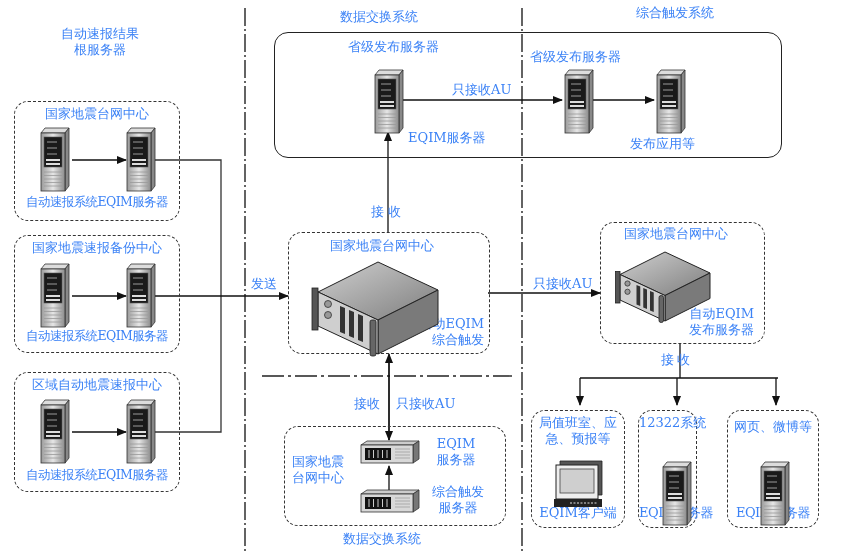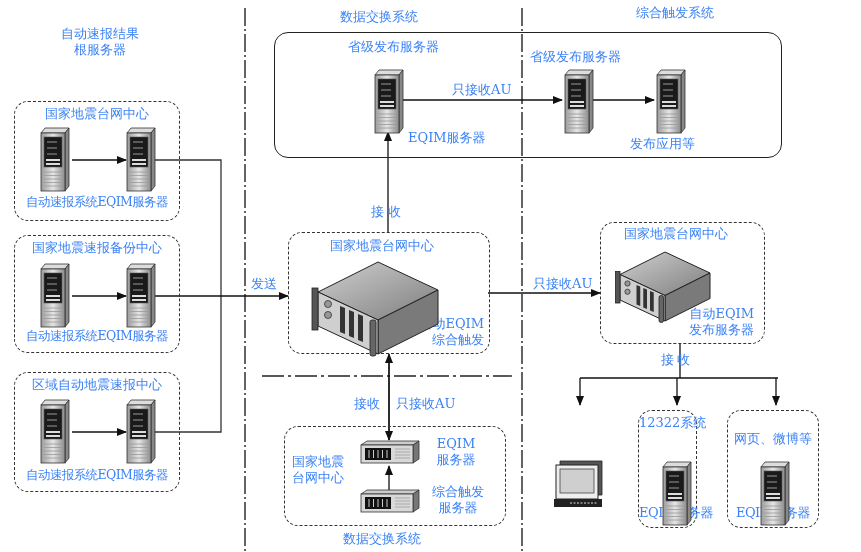--- a/index.html
+++ b/index.html
@@ -116,26 +116,33 @@
     <div>EQIM</div>
     <div>服务器</div>
   </div>
   <div class="lbl c" style="left:424px;top:484px;width:68px">
     <div>综合触发</div>
     <div>服务器</div>
   </div>
   <div class="lbl" style="left:354px;top:396px">接收</div>
   <div class="lbl" style="left:396px;top:396px">只接收AU</div>
 
+  <div class="box-dash" style="left:531px;top:410px;width:94px;height:118px">
+    <div class="lbl c" style="left:0;right:0;top:4px">
+      <div>局值班室、应</div>
+      <div>急、预报等</div>
+    </div>
+    <div class="lbl c" style="left:0;right:0;top:94px">EQIM客户端</div>
+  </div>
   <div class="box-dash" style="left:638px;top:410px;width:59px;height:118px">
     <div class="lbl c" style="left:0;right:0;top:4px">12322系统</div>
     <div class="lbl c" style="left:0;right:0;top:94px;letter-spacing:-0.5px">EQIM服务器</div>
   </div>
   <div class="box-dash" style="left:727px;top:410px;width:92px;height:118px">
-    <div class="lbl c" style="left:0;right:0;top:20px">网页、微博等</div>
+    <div class="lbl c" style="left:0;right:0;top:8px">网页、微博等</div>
     <div class="lbl c" style="left:0;right:0;top:94px;letter-spacing:-0.5px">EQIM服务器</div>
   </div>
 
   <svg id="icons" width="861" height="552" style="position:absolute;left:0;top:0;pointer-events:none">
       <g>
         <polygon points="45,128 69,128 65,133 41,133" fill="#ddd" stroke="#333" stroke-width="0.8"></polygon>
         <polygon points="65,133 69,128 69,186 65,191" fill="#888" stroke="#333" stroke-width="0.8"></polygon>
         <rect x="41" y="133" width="24" height="58" fill="url(#towerG)" stroke="#333" stroke-width="0.8"></rect>
         <rect x="44" y="137" width="18" height="30" fill="#1a1a1a" stroke="#555" stroke-width="0.6"></rect>
         <line x1="47" y1="142" x2="57" y2="142" stroke="#bbb" stroke-width="0.8"></line>

